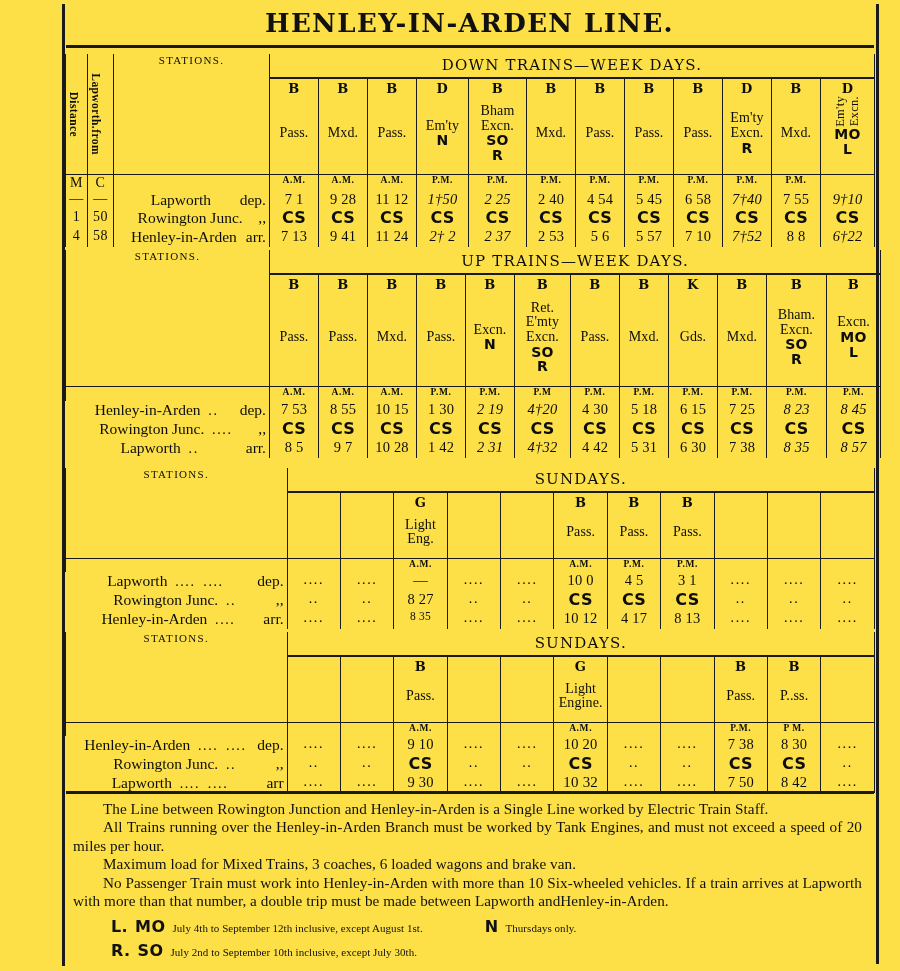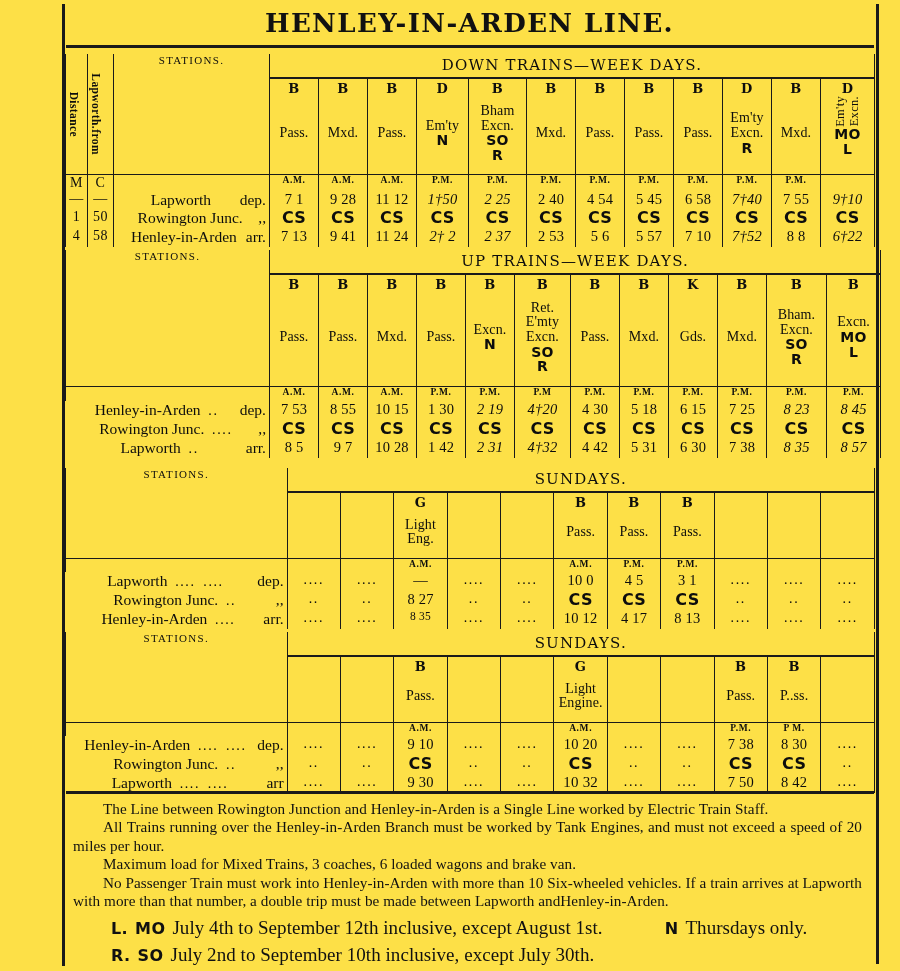--- a/index.html
+++ b/index.html
@@ -161,21 +161,21 @@
   .keys{margin-top:7px;}
   .keyline{display:flex;align-items:baseline;margin-top:4px;padding-left:38px;}
   .kbold{
     font-family:"DejaVu Sans", sans-serif;
     font-weight:bold;
     font-size:16px;
     letter-spacing:.4px;
     margin-right:7px;
     white-space:nowrap;
   }
-  .ktext{font-size:19px;}
+  .ktext{font-size:11px;}
   .keyright{margin-left:62px;display:flex;align-items:baseline;}
 </style>
 </head>
 <body>
 
 <div class="page">
 
   <div class="edge-l"></div>
   <div class="edge-r"></div>
 

